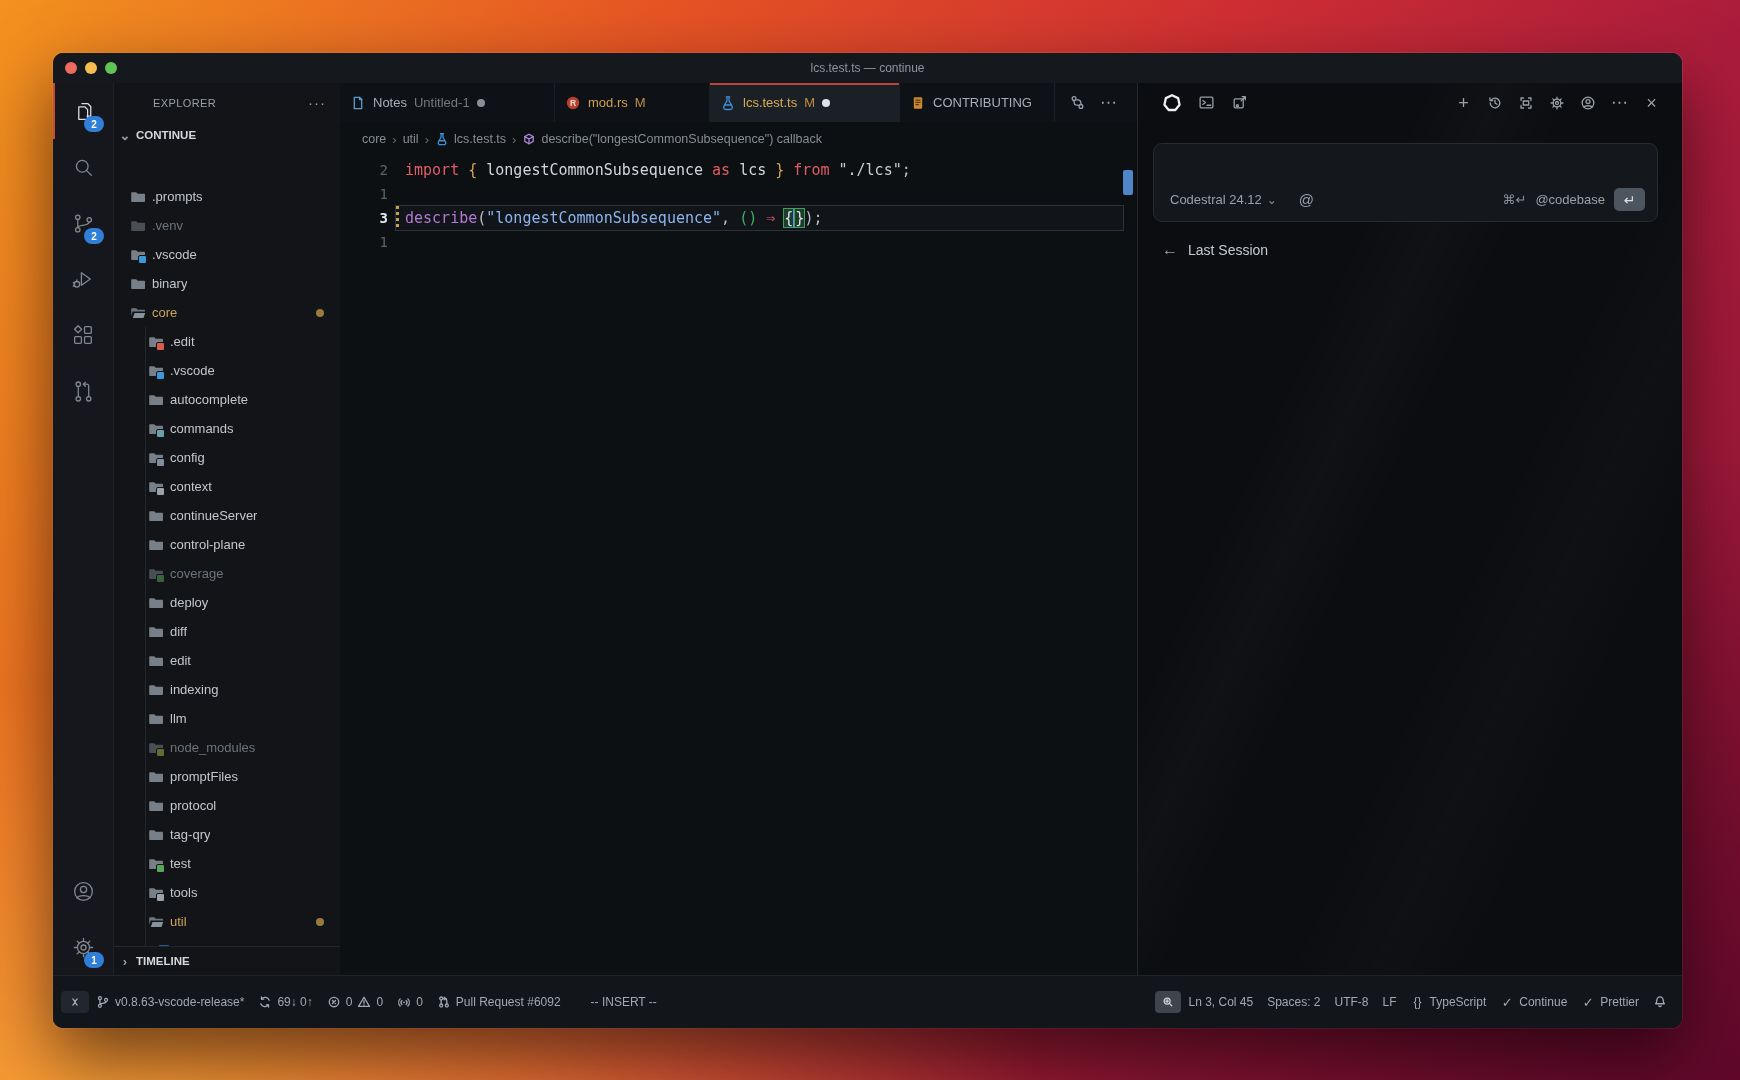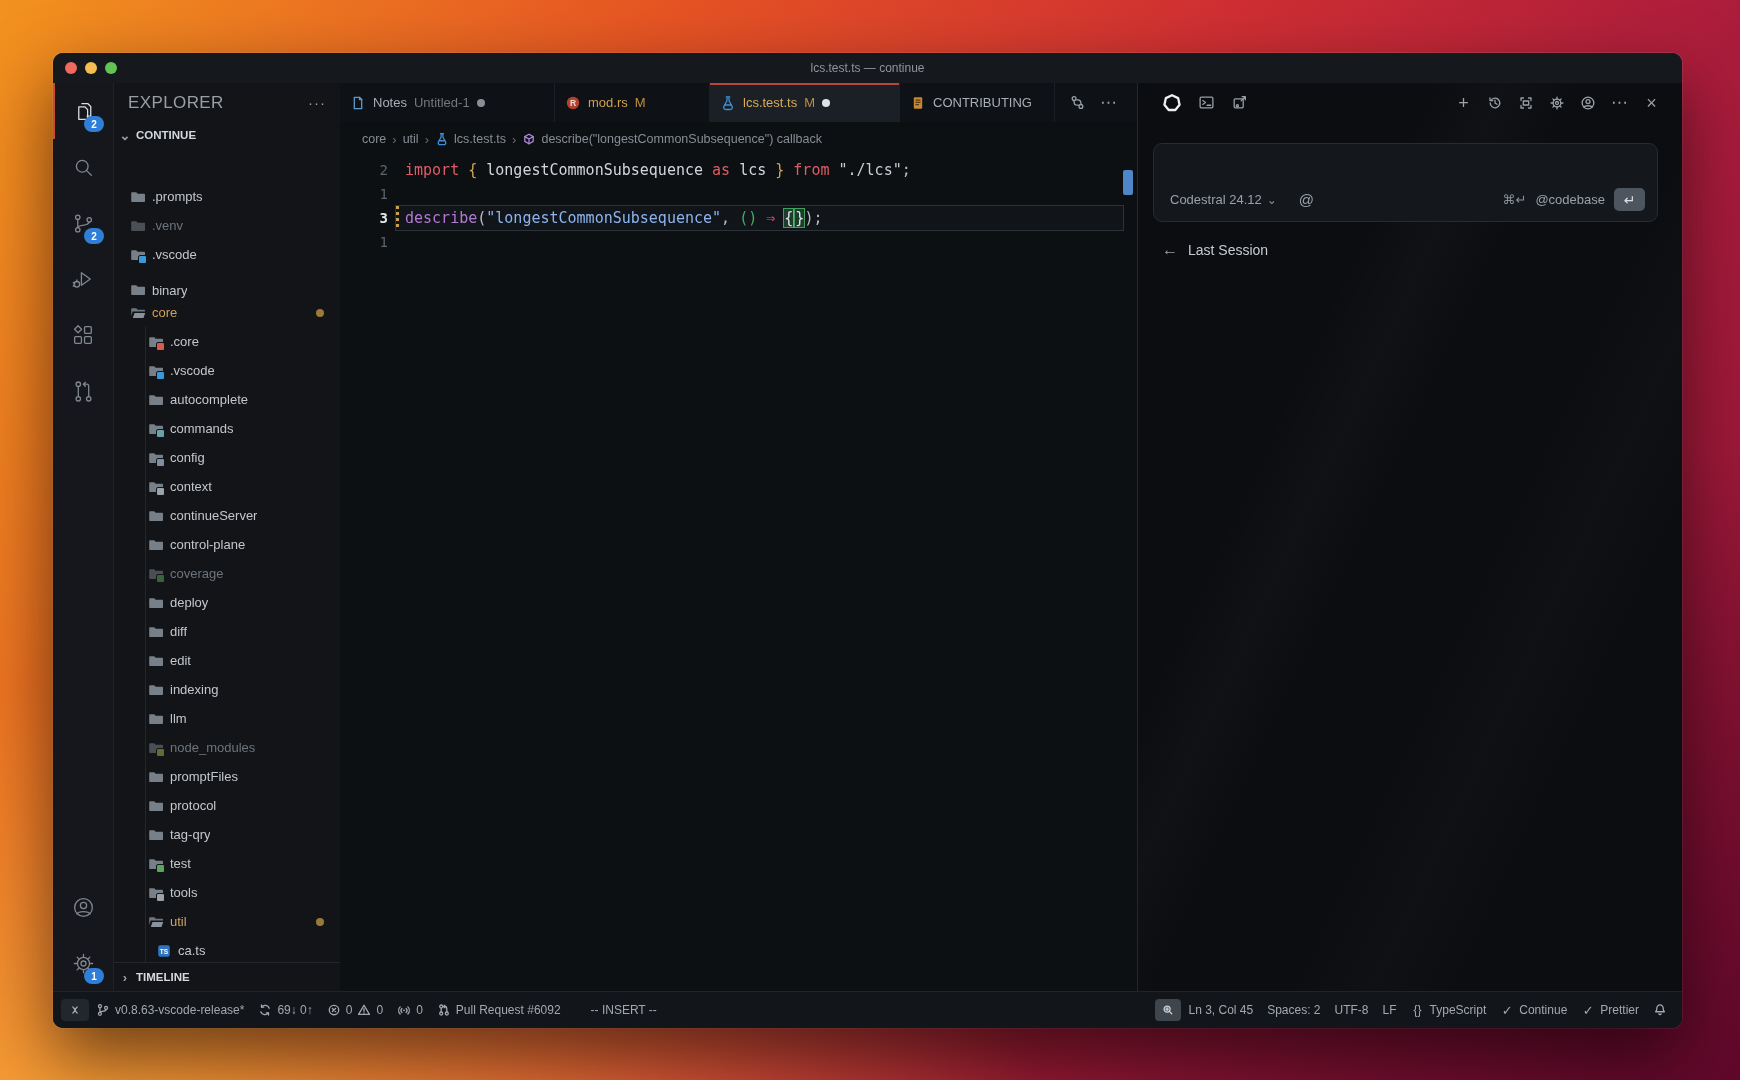--- a/index.html
+++ b/index.html
@@ -25,21 +25,21 @@
   .act-item{position:relative;height:56px;display:flex;align-items:center;justify-content:center;color:#80878f;}
   .act-item.active{color:#d9dde1;border-left:2px solid #c84b35;}
   .act-item .ic{width:25px;height:25px;}
   .badge{position:absolute;right:9px;bottom:7px;min-width:16px;height:16px;border-radius:9px;background:#2f7fd9;
     color:#fff;font-size:10px;font-weight:bold;display:flex;align-items:center;justify-content:center;padding:0 2px;}
   .act-spacer{flex:1;}
   
   .sidebar{flex:0 0 227px;background:#121418;border-left:1px solid #1d2126;box-sizing:border-box;
     display:flex;flex-direction:column;min-height:0;font-size:13px;color:#c3c7cc;}
   .sb-header{height:39px;flex:0 0 39px;display:flex;align-items:center;padding:0 14px;}
-  .sb-title{font-size:17px;letter-spacing:.4px;color:#9a9fa6;}
+  .sb-title{font-size:11px;letter-spacing:.4px;color:#9a9fa6;margin-left:25px;}
   .sb-more{margin-left:auto;color:#9a9fa6;font-size:15px;letter-spacing:1px;}
   .sb-section{height:26px;flex:0 0 26px;display:flex;align-items:center;gap:4px;padding-left:4px;font-weight:bold;font-size:11.5px;color:#d5d9dd;}
   .sb-chev{color:#9a9fa6;font-size:13px;width:14px;text-align:center;}
   .tree{flex:1;overflow:hidden;position:relative;margin-top:34px;}
   .ti{height:29px;display:flex;align-items:center;gap:6px;position:relative;}
   .ti .lbl{white-space:nowrap;overflow:hidden;}
   .ti.dim .lbl{color:#6d747b;}
   .ti.dim .tico{opacity:.55;}
   .ti.gitmod .lbl{color:#cda35c;}
   .ti .guide{position:absolute;left:31px;top:0;bottom:0;width:1px;background:#23272d;}
@@ -101,21 +101,21 @@
   .model-chip{display:flex;align-items:center;gap:5px;}
   .model-chev{font-size:12px;color:#8a9097;}
   .at-hint{margin-left:14px;font-size:15px;}
   .chat-right{margin-left:auto;display:flex;align-items:center;gap:9px;}
   .kbd-hint{color:#8a9097;}
   .enter-btn{width:31px;height:23px;border-radius:5px;background:#4d555e;color:#dce0e5;display:flex;align-items:center;justify-content:center;font-size:14px;}
   .last-session{margin:19px 0 0 24px;display:flex;align-items:center;gap:10px;font-size:14px;color:#c7ccd2;position:relative;z-index:1;}
   .ls-arrow{color:#9ba1a8;font-size:16px;}
   
   .statusbar{height:28px;flex:0 0 28px;background:#12151a;border-top:1px solid #1f2429;display:flex;align-items:center;
-    font-size:12px;color:#a3a9af;padding:4px 8px;gap:36px;}
+    font-size:12px;color:#a3a9af;padding:12px 8px;gap:36px;}
   .sb-left,.sb-right{display:flex;align-items:center;height:100%;}
   .sb-right{margin-left:auto;}
   .seg{display:flex;align-items:center;gap:5px;padding:0 7px;height:22px;border-radius:4px;white-space:nowrap;}
   .seg.dim{background:#22272d;}
   .seg.light{background:#3f454d;color:#ced3d9;}
   .seg.gap{margin-left:16px;}
   .seg .ic{width:14px;height:14px;}
   .ic{display:inline-flex;align-items:center;justify-content:center;line-height:1;}
   .ic svg{width:100%;height:100%;display:block;}
   svg *{vector-effect:non-scaling-stroke;}
@@ -244,21 +244,21 @@
               <span class="lbl">.venv</span>
             </div>
             <div class="ti" style="padding-left: 16px;">
               <span class="tico"><span class="ic" style="width: 16px; height: 16px;">
                   <svg viewBox="0 0 16 16" fill="none" stroke="currentColor" stroke-width="1.3" stroke-linecap="round" stroke-linejoin="round">
                     <path fill="#778088" stroke="none" d="M1.2 4a.8.8 0 0 1 .8-.8h4.2l1.5 1.5h6.5a.8.8 0 0 1 .8.8v6.7a.8.8 0 0 1-.8.8H2a.8.8 0 0 1-.8-.8z"></path>
                   </svg>
                 </span><span class="ovl" style="background: rgb(60, 153, 216);"></span></span>
               <span class="lbl">.vscode</span>
             </div>
-            <div class="ti" style="padding-left: 16px; align-items: flex-end;">
+            <div class="ti" style="padding-left: 16px;">
               <span class="tico"><span class="ic" style="width: 16px; height: 16px;">
                   <svg viewBox="0 0 16 16" fill="none" stroke="currentColor" stroke-width="1.3" stroke-linecap="round" stroke-linejoin="round">
                     <path fill="#778088" stroke="none" d="M1.2 4a.8.8 0 0 1 .8-.8h4.2l1.5 1.5h6.5a.8.8 0 0 1 .8.8v6.7a.8.8 0 0 1-.8.8H2a.8.8 0 0 1-.8-.8z"></path>
                   </svg>
                 </span></span>
               <span class="lbl">binary</span>
             </div>
             <div class="ti gitmod" style="padding-left: 16px;">
               <span class="tico"><span class="ic" style="width: 16px; height: 16px;">
                   <svg viewBox="0 0 16 16" fill="none" stroke="currentColor" stroke-width="1.3" stroke-linecap="round" stroke-linejoin="round">
@@ -269,21 +269,21 @@
               <span class="lbl">core</span>
               <span class="gdot"></span>
             </div>
             <div class="ti" style="padding-left: 34px;">
               <span class="guide"></span>
               <span class="tico"><span class="ic" style="width: 16px; height: 16px;">
                   <svg viewBox="0 0 16 16" fill="none" stroke="currentColor" stroke-width="1.3" stroke-linecap="round" stroke-linejoin="round">
                     <path fill="#778088" stroke="none" d="M1.2 4a.8.8 0 0 1 .8-.8h4.2l1.5 1.5h6.5a.8.8 0 0 1 .8.8v6.7a.8.8 0 0 1-.8.8H2a.8.8 0 0 1-.8-.8z"></path>
                   </svg>
                 </span><span class="ovl" style="background: rgb(216, 92, 78);"></span></span>
-              <span class="lbl">.core</span>
+              <span class="lbl">.edit</span>
             </div>
             <div class="ti" style="padding-left: 34px;">
               <span class="guide"></span>
               <span class="tico"><span class="ic" style="width: 16px; height: 16px;">
                   <svg viewBox="0 0 16 16" fill="none" stroke="currentColor" stroke-width="1.3" stroke-linecap="round" stroke-linejoin="round">
                     <path fill="#778088" stroke="none" d="M1.2 4a.8.8 0 0 1 .8-.8h4.2l1.5 1.5h6.5a.8.8 0 0 1 .8.8v6.7a.8.8 0 0 1-.8.8H2a.8.8 0 0 1-.8-.8z"></path>
                   </svg>
                 </span><span class="ovl" style="background: rgb(60, 153, 216);"></span></span>
               <span class="lbl">.vscode</span>
             </div>

